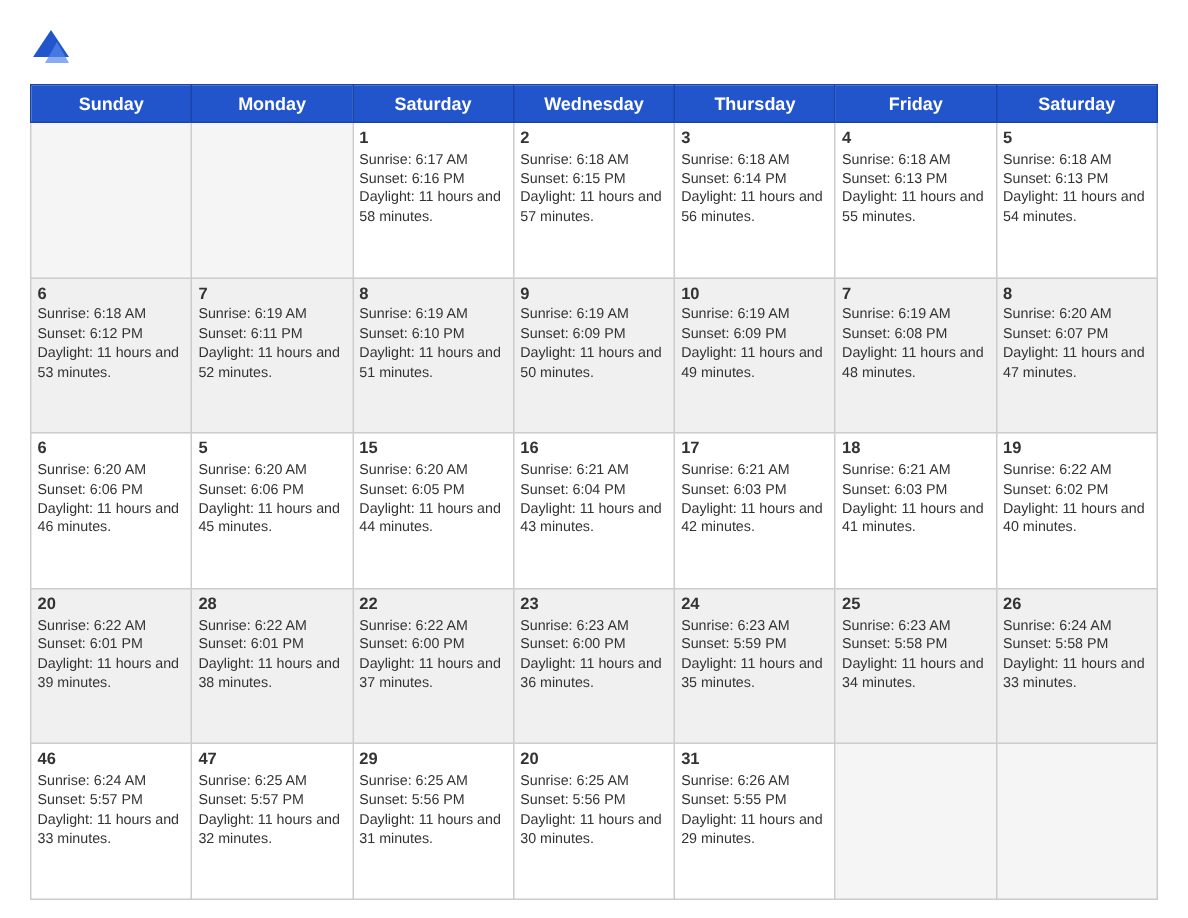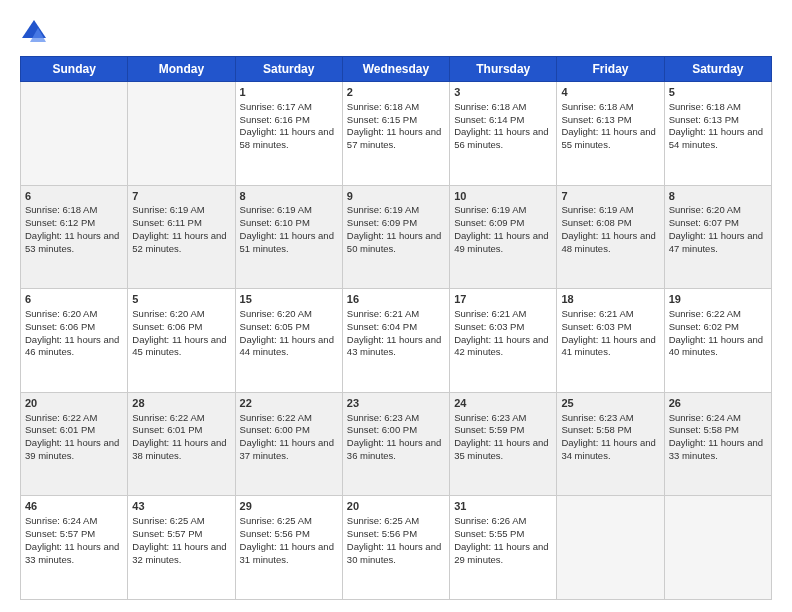--- a/index.html
+++ b/index.html
@@ -157,21 +157,21 @@
           <td><span class="day-num">20</span>Sunrise: 6:22 AM<br>Sunset: 6:01 PM<br>Daylight: 11 hours and 39 minutes.<br></td>
           <td><span class="day-num">28</span>Sunrise: 6:22 AM<br>Sunset: 6:01 PM<br>Daylight: 11 hours and 38 minutes.<br></td>
           <td><span class="day-num">22</span>Sunrise: 6:22 AM<br>Sunset: 6:00 PM<br>Daylight: 11 hours and 37 minutes.<br></td>
           <td><span class="day-num">23</span>Sunrise: 6:23 AM<br>Sunset: 6:00 PM<br>Daylight: 11 hours and 36 minutes.<br></td>
           <td><span class="day-num">24</span>Sunrise: 6:23 AM<br>Sunset: 5:59 PM<br>Daylight: 11 hours and 35 minutes.<br></td>
           <td><span class="day-num">25</span>Sunrise: 6:23 AM<br>Sunset: 5:58 PM<br>Daylight: 11 hours and 34 minutes.<br></td>
           <td><span class="day-num">26</span>Sunrise: 6:24 AM<br>Sunset: 5:58 PM<br>Daylight: 11 hours and 33 minutes.<br></td>
         </tr>
         <tr>
           <td><span class="day-num">46</span>Sunrise: 6:24 AM<br>Sunset: 5:57 PM<br>Daylight: 11 hours and 33 minutes.<br></td>
-          <td><span class="day-num">43</span>Sunrise: 6:25 AM<br>Sunset: 5:57 PM<br>Daylight: 11 hours and 32 minutes.<br></td>
+          <td><span class="day-num">47</span>Sunrise: 6:25 AM<br>Sunset: 5:57 PM<br>Daylight: 11 hours and 32 minutes.<br></td>
           <td><span class="day-num">29</span>Sunrise: 6:25 AM<br>Sunset: 5:56 PM<br>Daylight: 11 hours and 31 minutes.<br></td>
           <td><span class="day-num">20</span>Sunrise: 6:25 AM<br>Sunset: 5:56 PM<br>Daylight: 11 hours and 30 minutes.<br></td>
           <td><span class="day-num">31</span>Sunrise: 6:26 AM<br>Sunset: 5:55 PM<br>Daylight: 11 hours and 29 minutes.<br></td>
           <td class="empty"></td>
           <td class="empty"></td>
         </tr>
       </tbody>
   </table>
 </div>
 

